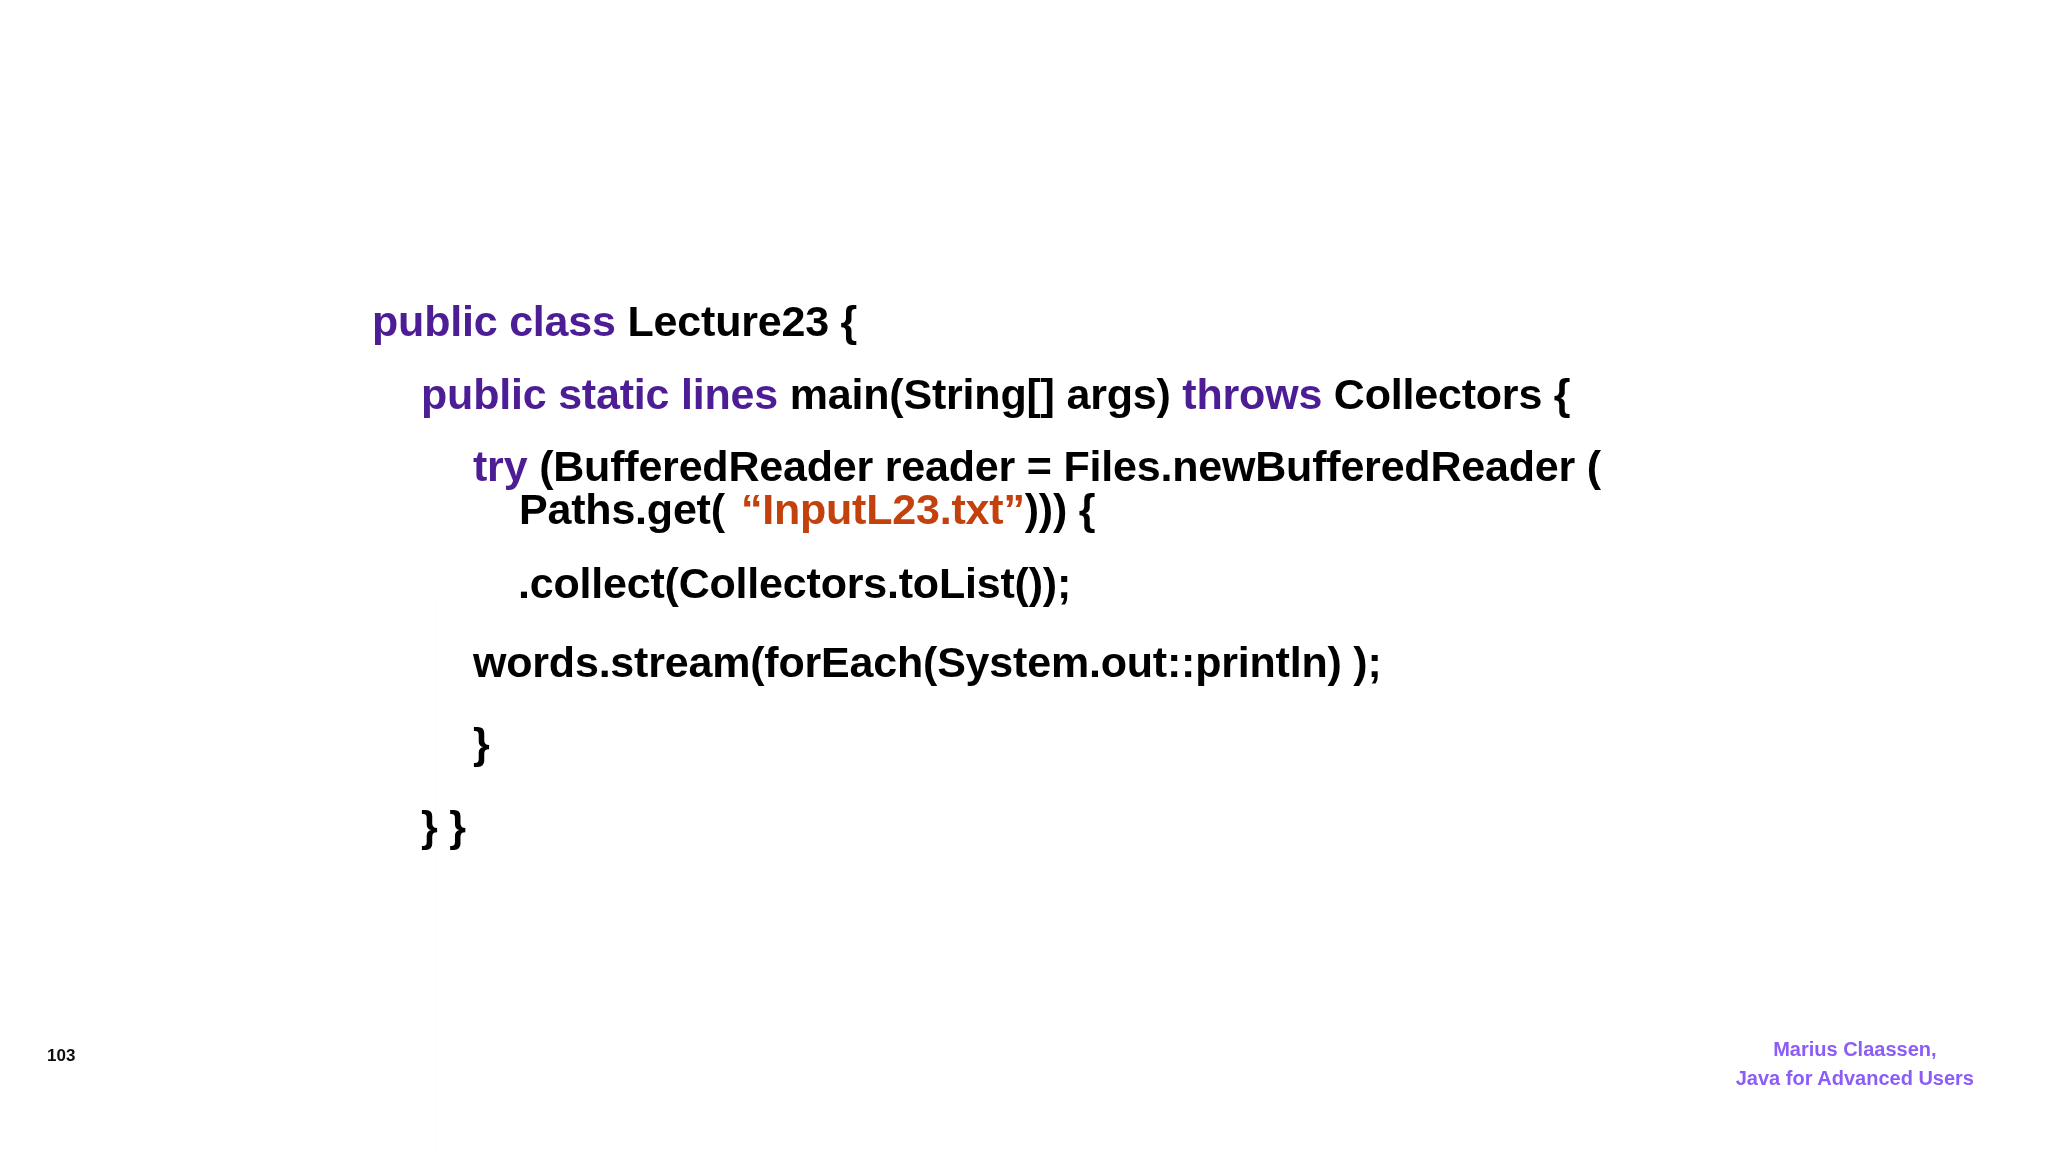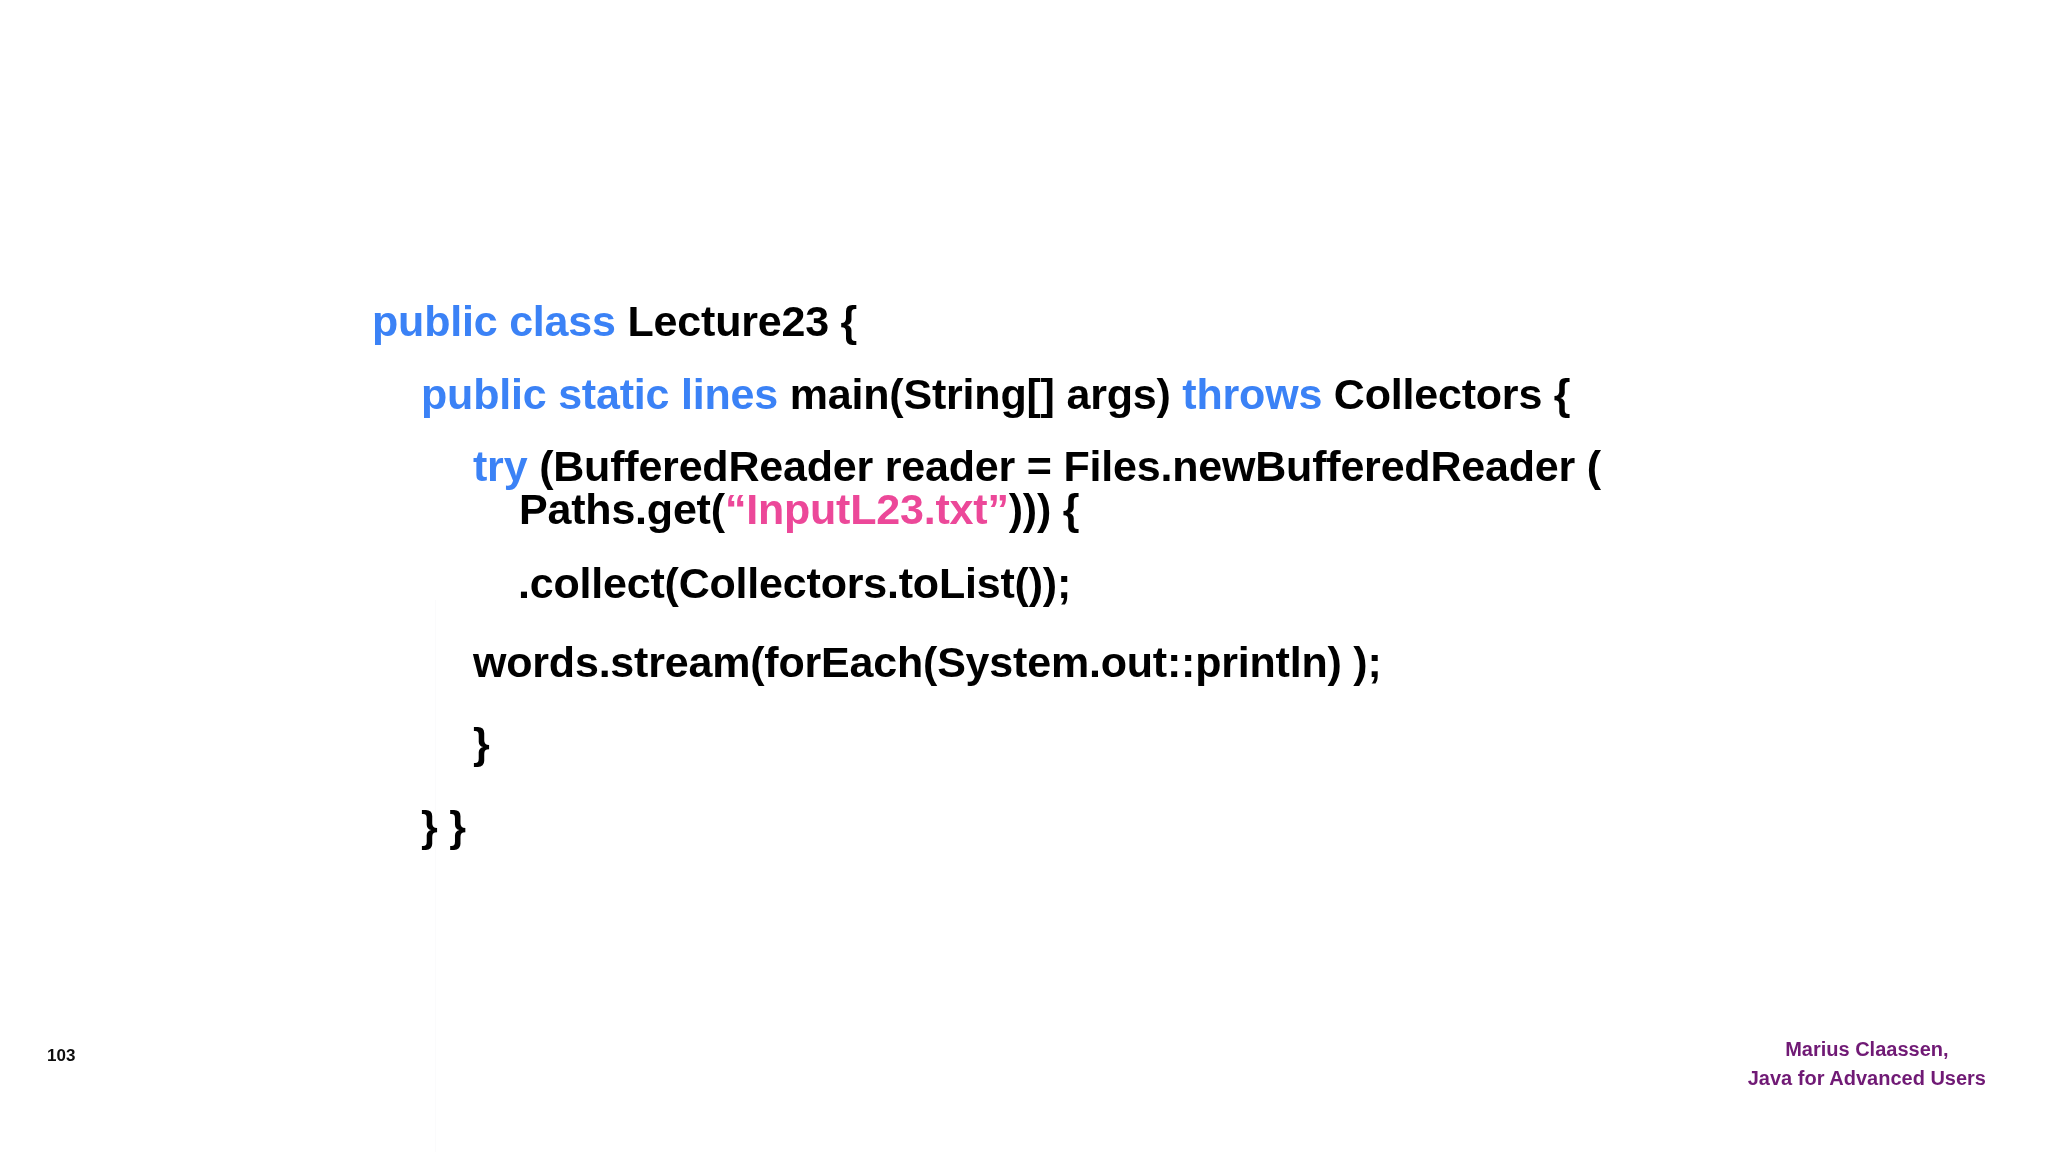--- a/index.html
+++ b/index.html
@@ -47,41 +47,41 @@
   .ln-class      { margin-top: 0px;  margin-left: 0px;   font-size: 43px; }
   .ln-main       { margin-top: 30px; margin-left: 49px;  font-size: 43px; }
   .ln-try        { margin-top: 29px; margin-left: 101px; font-size: 43px; text-indent: -0.0px; }
   .ln-try .cont  { display: block; margin-left: 46px; }
   .ln-list       { margin-top: 31px; margin-left: 146px; font-size: 43px; }
   .ln-list .cont { display: block; }
   .ln-stream     { margin-top: 36px; margin-left: 101px; font-size: 43px; }
   .ln-close1     { margin-top: 38px; margin-left: 101px; font-size: 43px; }
   .ln-close2     { margin-top: 40px; margin-left: 49px;  font-size: 43px; }
 
-  .kw   { color: #3b82f6; }
-  .str  { color: #ec4899; }
+  .kw   { color: #4c1d95; }
+  .str  { color: #c2410c; margin-left: 16px; }
   .it   { }
 
   .page-number {
     position: absolute;
     left: 47px;
     top: 1046px;
     font-size: 17px;
     font-weight: bold;
     color: #0d0d0d;
     letter-spacing: 0px;
   }
   .footer {
     position: absolute;
-    right: 62px;
+    right: 74px;
     top: 1035px;
     text-align: center;
     font-size: 20px;
     font-weight: bold;
-    color: #701a75;
+    color: #8b5cf6;
     line-height: 1.45;
   }
   .footer div { white-space: nowrap; }
 </style>
 </head>
 <body>
 
 <div class="slide">
 
   <div class="panel-edge"></div>

